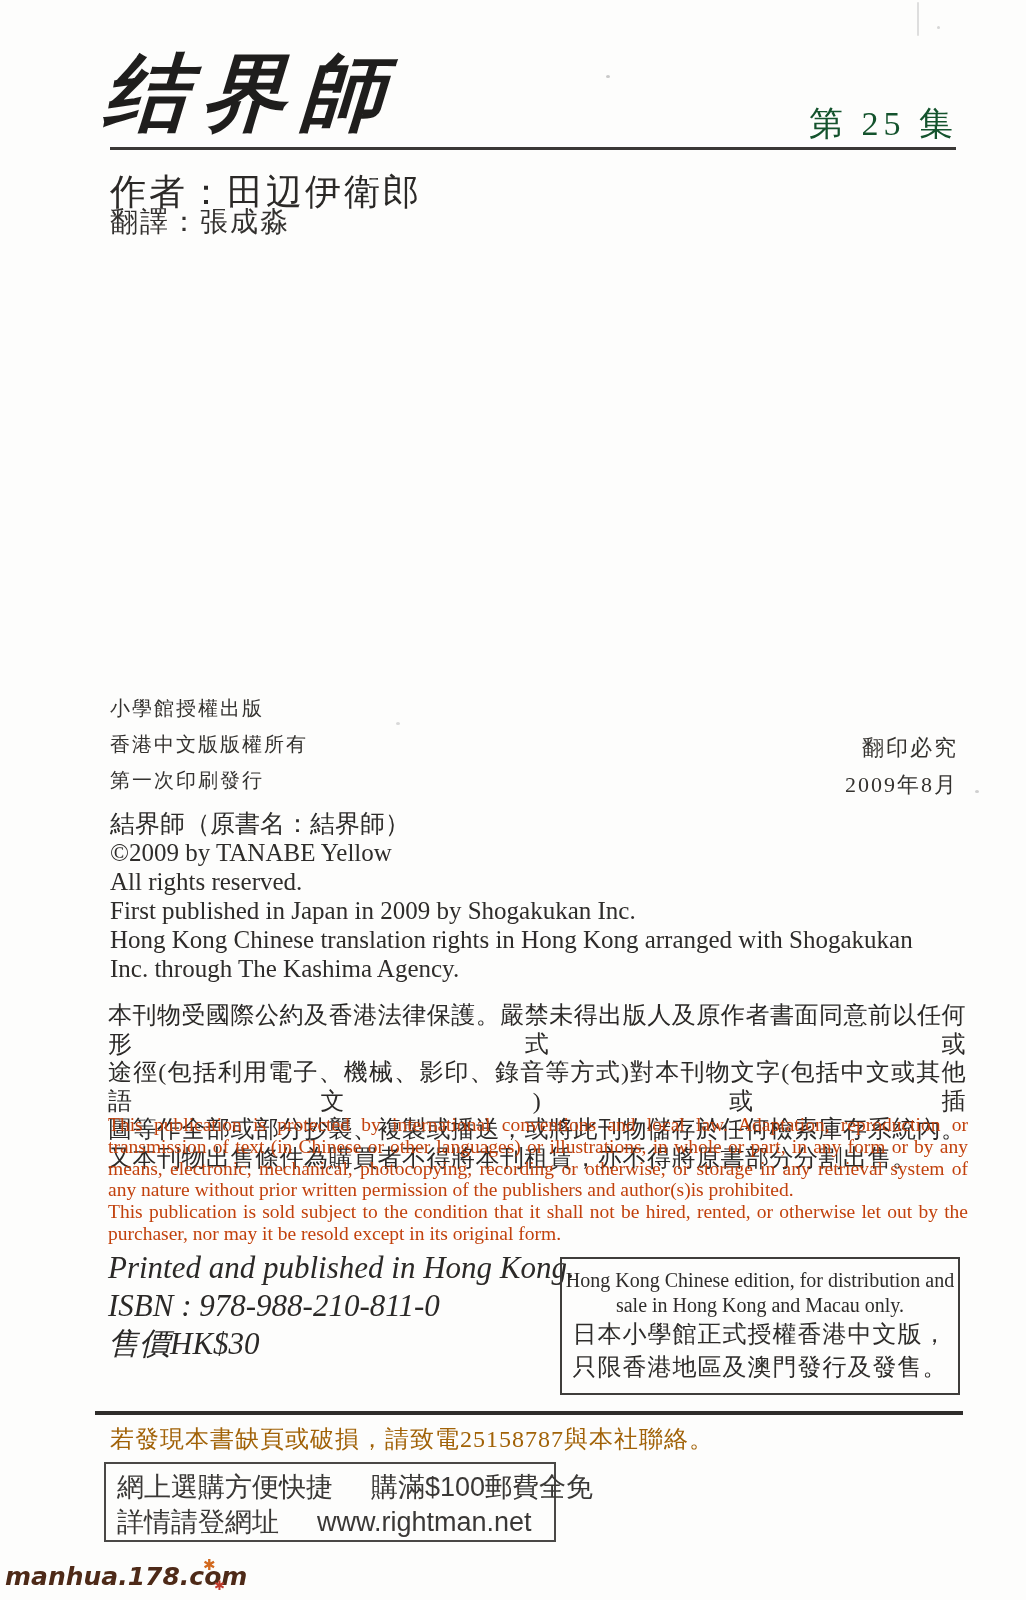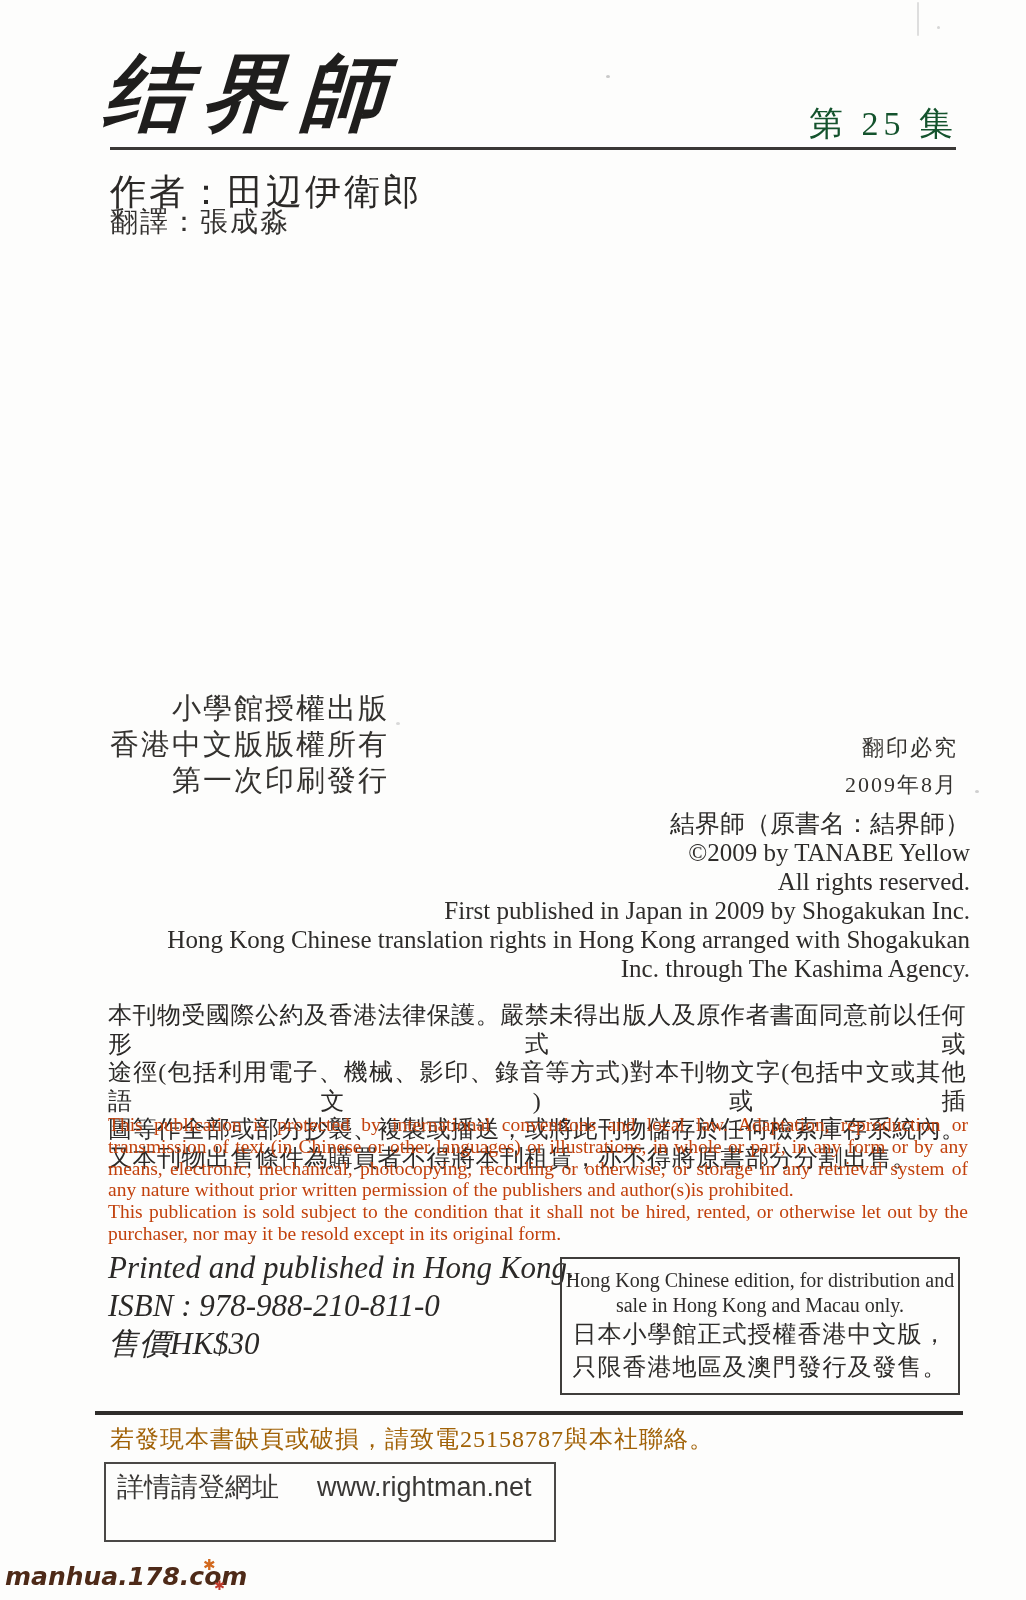--- a/index.html
+++ b/index.html
@@ -14,25 +14,25 @@
     transform:skewX(-3deg);white-space:nowrap;
   }
   .volume{
     position:absolute;top:101px;right:68px;font-size:34px;letter-spacing:5px;
     color:#14532d;white-space:nowrap;
   }
   .rule-top{position:absolute;left:110px;top:147px;width:846px;height:3px;background:#3a3836;}
   .author-line{position:absolute;left:110px;top:168px;font-size:36px;letter-spacing:3px;white-space:nowrap;color:#2b2927;}
   .translator-line{position:absolute;left:110px;top:203px;font-size:28px;letter-spacing:2px;white-space:nowrap;color:#33312f;}
   
-  .pub-block{position:absolute;left:110px;top:690px;font-size:29px;line-height:36px;letter-spacing:2px;color:#34322f;text-align:right;}
+  .pub-block{position:absolute;left:110px;top:690px;font-size:20px;line-height:36px;letter-spacing:2px;color:#34322f;}
   .reprint-block{position:absolute;right:68px;top:729px;font-size:22px;line-height:37px;text-align:right;letter-spacing:2px;color:#34322f;}
   
   .copyright-block{position:absolute;left:110px;top:809px;font-size:25px;line-height:29px;color:#2e2c2a;width:860px;}
-  .copyright-block div{white-space:nowrap;text-align:right;}
+  .copyright-block div{white-space:nowrap;}
   
   .legal-zh{position:absolute;left:108px;top:1001px;width:858px;font-size:24px;line-height:28.5px;letter-spacing:0.5px;color:#2b2927;}
   .legal-en{position:absolute;left:108px;top:1114px;width:860px;font-size:19.5px;line-height:21.8px;color:#c2410c;}
   .stretch{text-align:justify;text-align-last:justify;}
   
   .sale-info{position:absolute;left:108px;top:1249px;font-size:31px;line-height:38px;color:#2b2927;font-style:italic;}
   .sale-info div{white-space:nowrap;}
   
   .edition-box{
     position:absolute;left:560px;top:1257px;width:400px;height:138px;
@@ -120,20 +120,25 @@
     <div class="en">sale in Hong Kong and Macau only.</div>
     <div class="zh">日本小學館正式授權香港中文版，</div>
     <div class="zh">只限香港地區及澳門發行及發售。</div>
   </div>
 
   <div class="rule-mid"></div>
   <div class="contact-line">若發現本書缺頁或破損，請致電25158787與本社聯絡。</div>
 
   <div class="promo-box">
     <div class="promo-row">
+      <span>網上選購方便快捷</span>
+      <span class="gap"></span>
+      <span>購滿$100郵費全免</span>
+    </div>
+    <div class="promo-row">
       <span>詳情請登網址</span>
       <span class="gap"></span>
       <span>www.rightman.net</span>
     </div>
   </div>
 
   <div class="watermark" style="color:#4e2a18;">manhua.178.com</div>
   <div class="star-top" style="color:#d2691e;">✱</div>
   <div class="star-bottom" style="color:#c03a2b;">✱</div>
 

